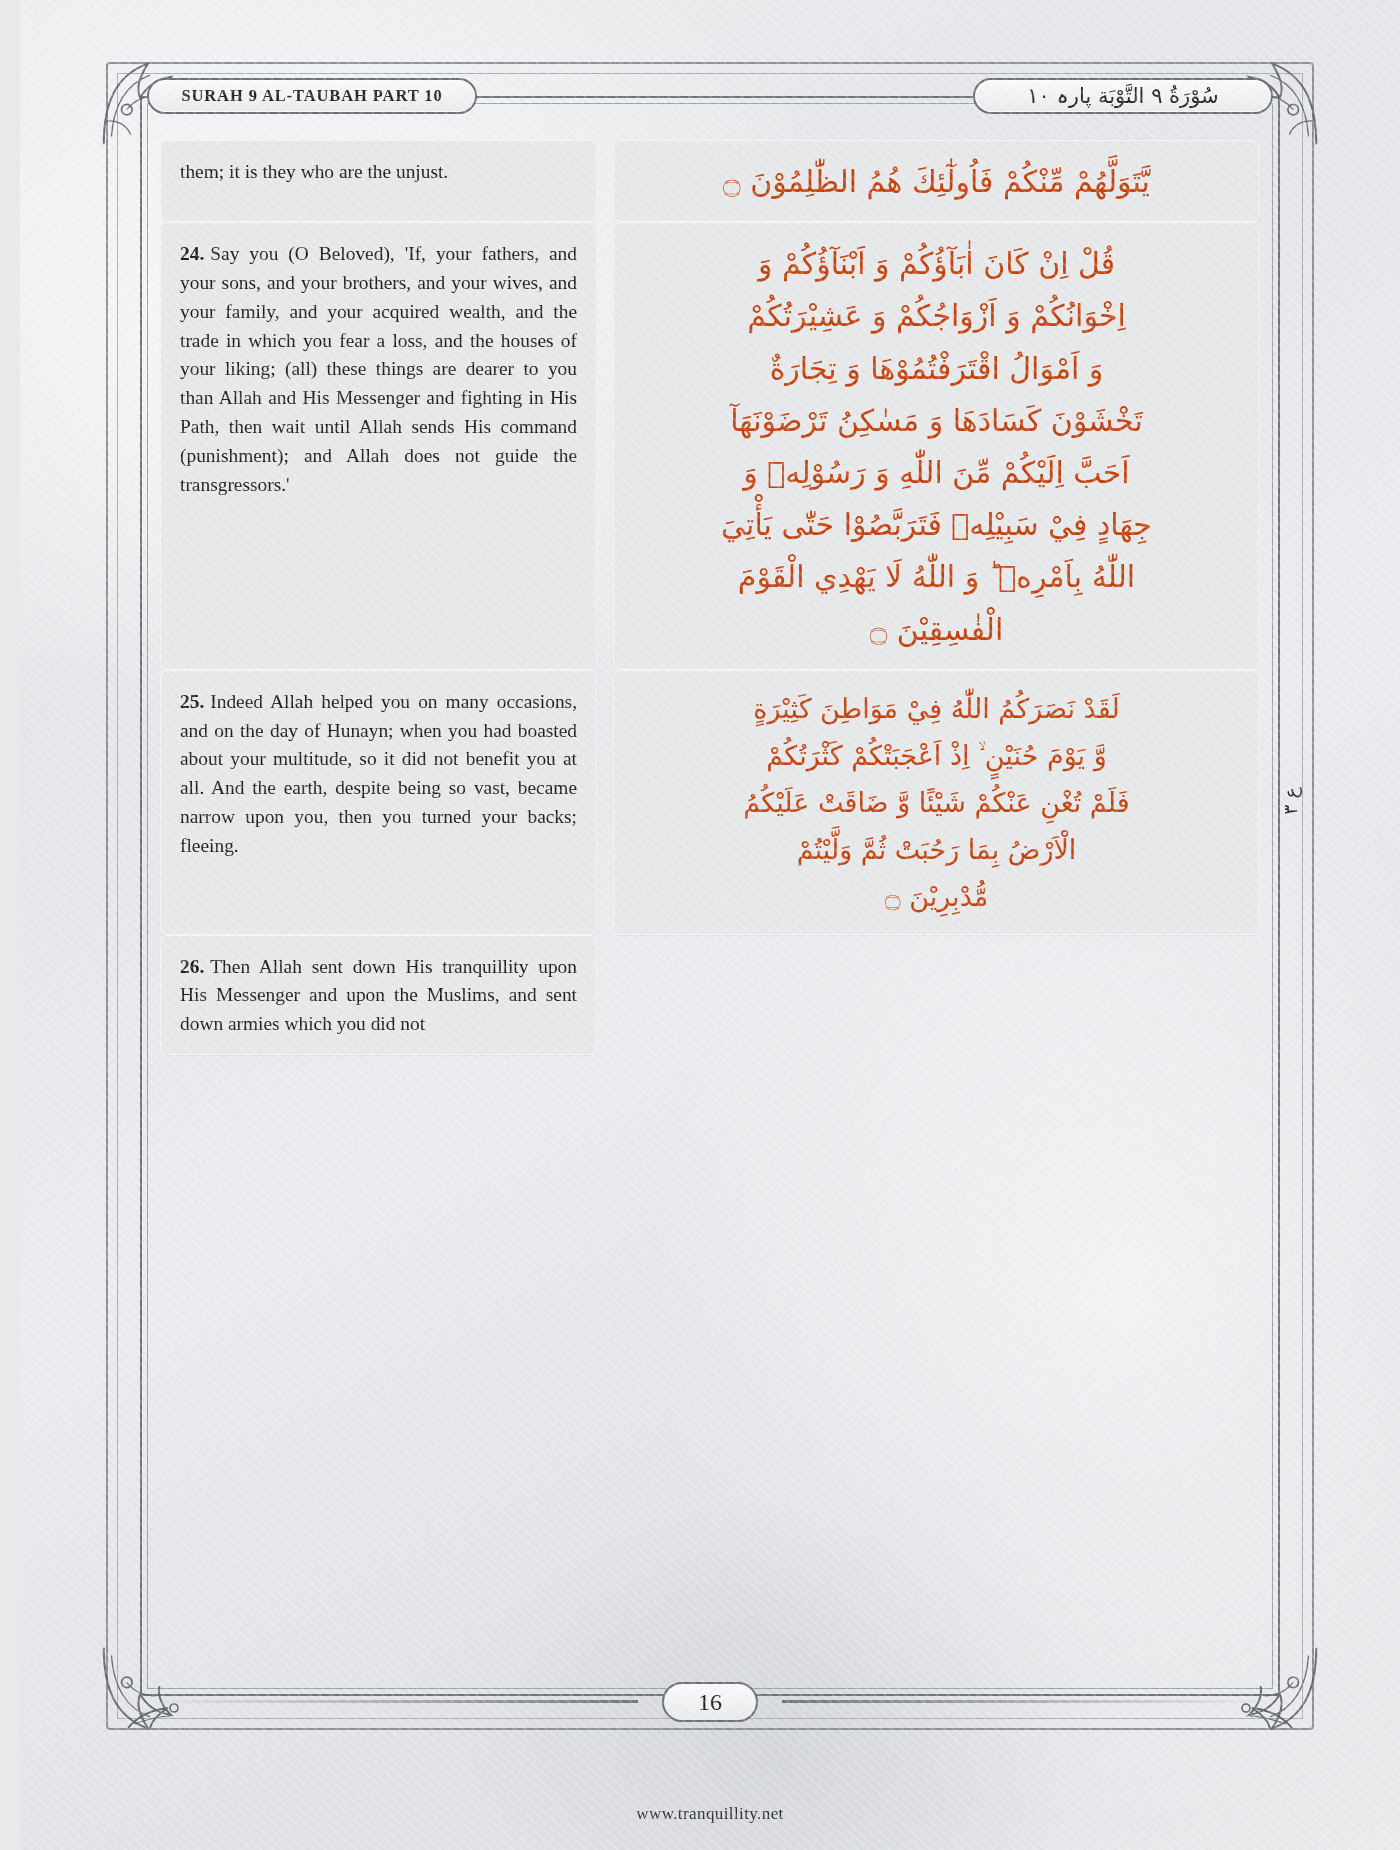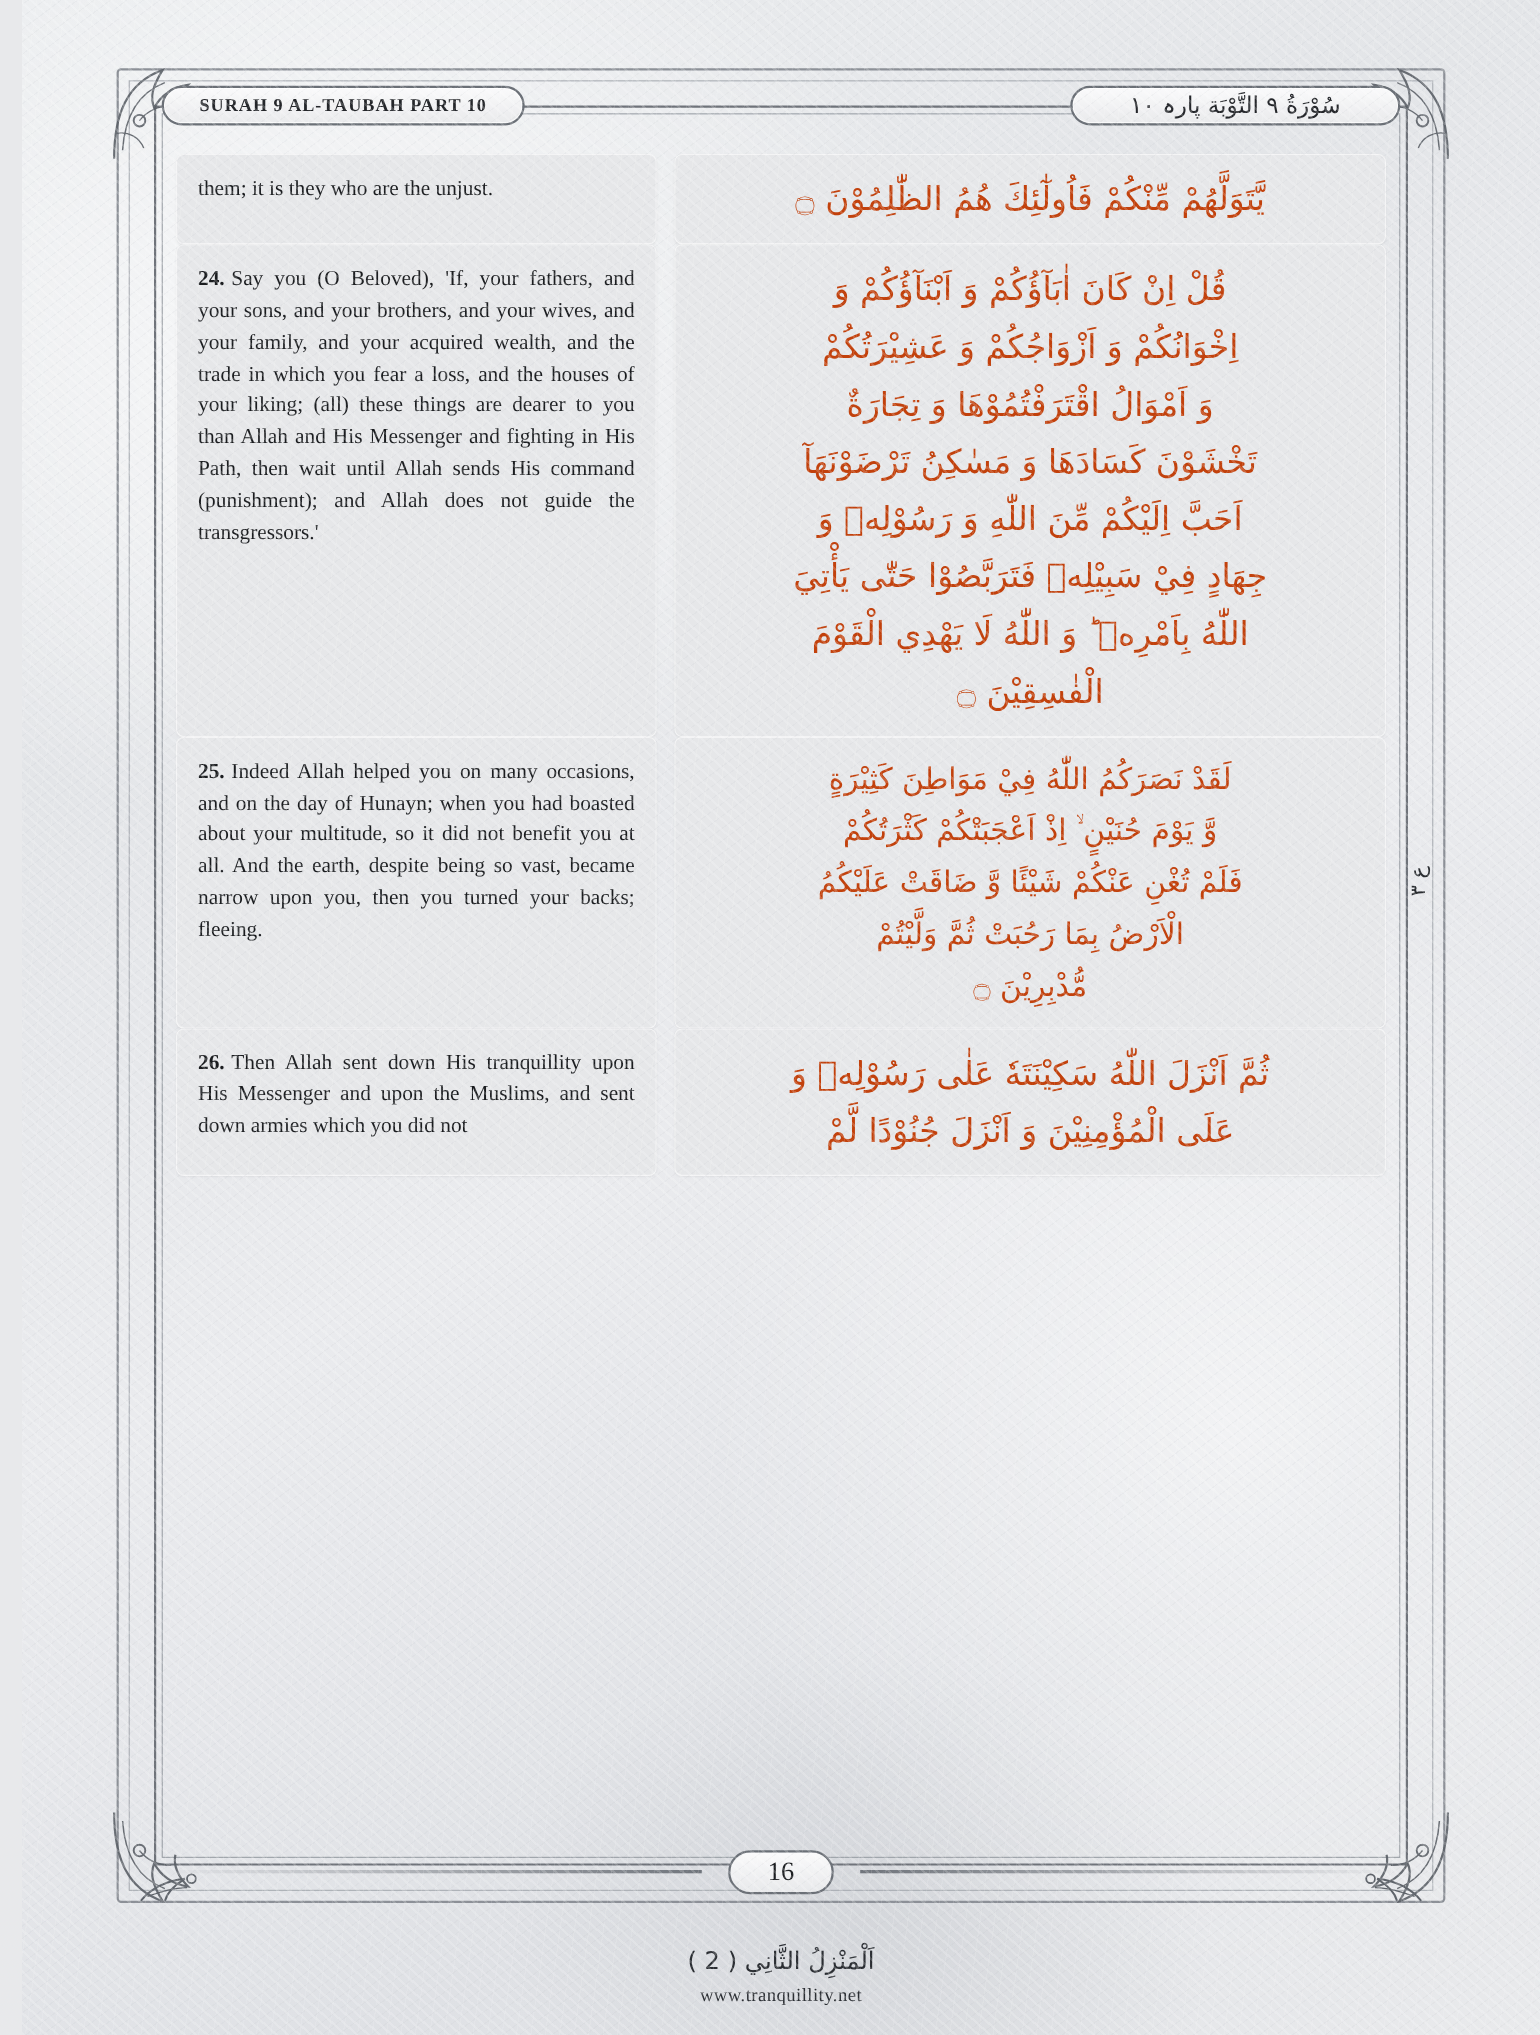--- a/index.html
+++ b/index.html
@@ -340,24 +340,20 @@
         <div class="ar-line small">مُّدْبِرِيْنَ ۝</div>
       </div>
     </div>
 
     <div class="verse-row">
       <div class="panel panel-en">
         <p class="verse-text">
           <span class="verse-num">26.</span><span>Then Allah sent down His tranquillity upon His Messenger and upon the Muslims, and sent down armies which you did not</span>
         </p>
       </div>
-      <div class="panel panel-ar">
-        <div class="ar-line">ثُمَّ اَنْزَلَ اللّٰهُ سَكِيْنَتَهٗ عَلٰى رَسُوْلِهٖ وَ</div>
-        <div class="ar-line">عَلَى الْمُؤْمِنِيْنَ وَ اَنْزَلَ جُنُوْدًا لَّمْ</div>
-      </div>
     </div>
 
   </div>
 
   <div class="side-mark">ع ٣</div>
 
   <div class="sprig l">
     <svg viewBox="0 0 70 60" fill="none" stroke="currentColor" stroke-width="1.8">
       <path d="M4 56 C14 44 26 38 44 36 C34 42 28 48 26 56"></path>
       <path d="M10 52 C22 48 34 44 46 44" stroke-width="1.2"></path>
@@ -372,17 +368,16 @@
     </svg>
   </div>
 
   <div class="rule-left"></div>
   <div class="rule-right"></div>
   <div class="page-badge">
     <span>16</span>
   </div>
 
   <div class="footer">
-    <div class="footer-ar">اَلْمَنْزِلُ الثَّانِي ( 2 )</div>
     <div class="footer-url">www.tranquillity.net</div>
   </div>
 
 </div>
 
 </body></html>

